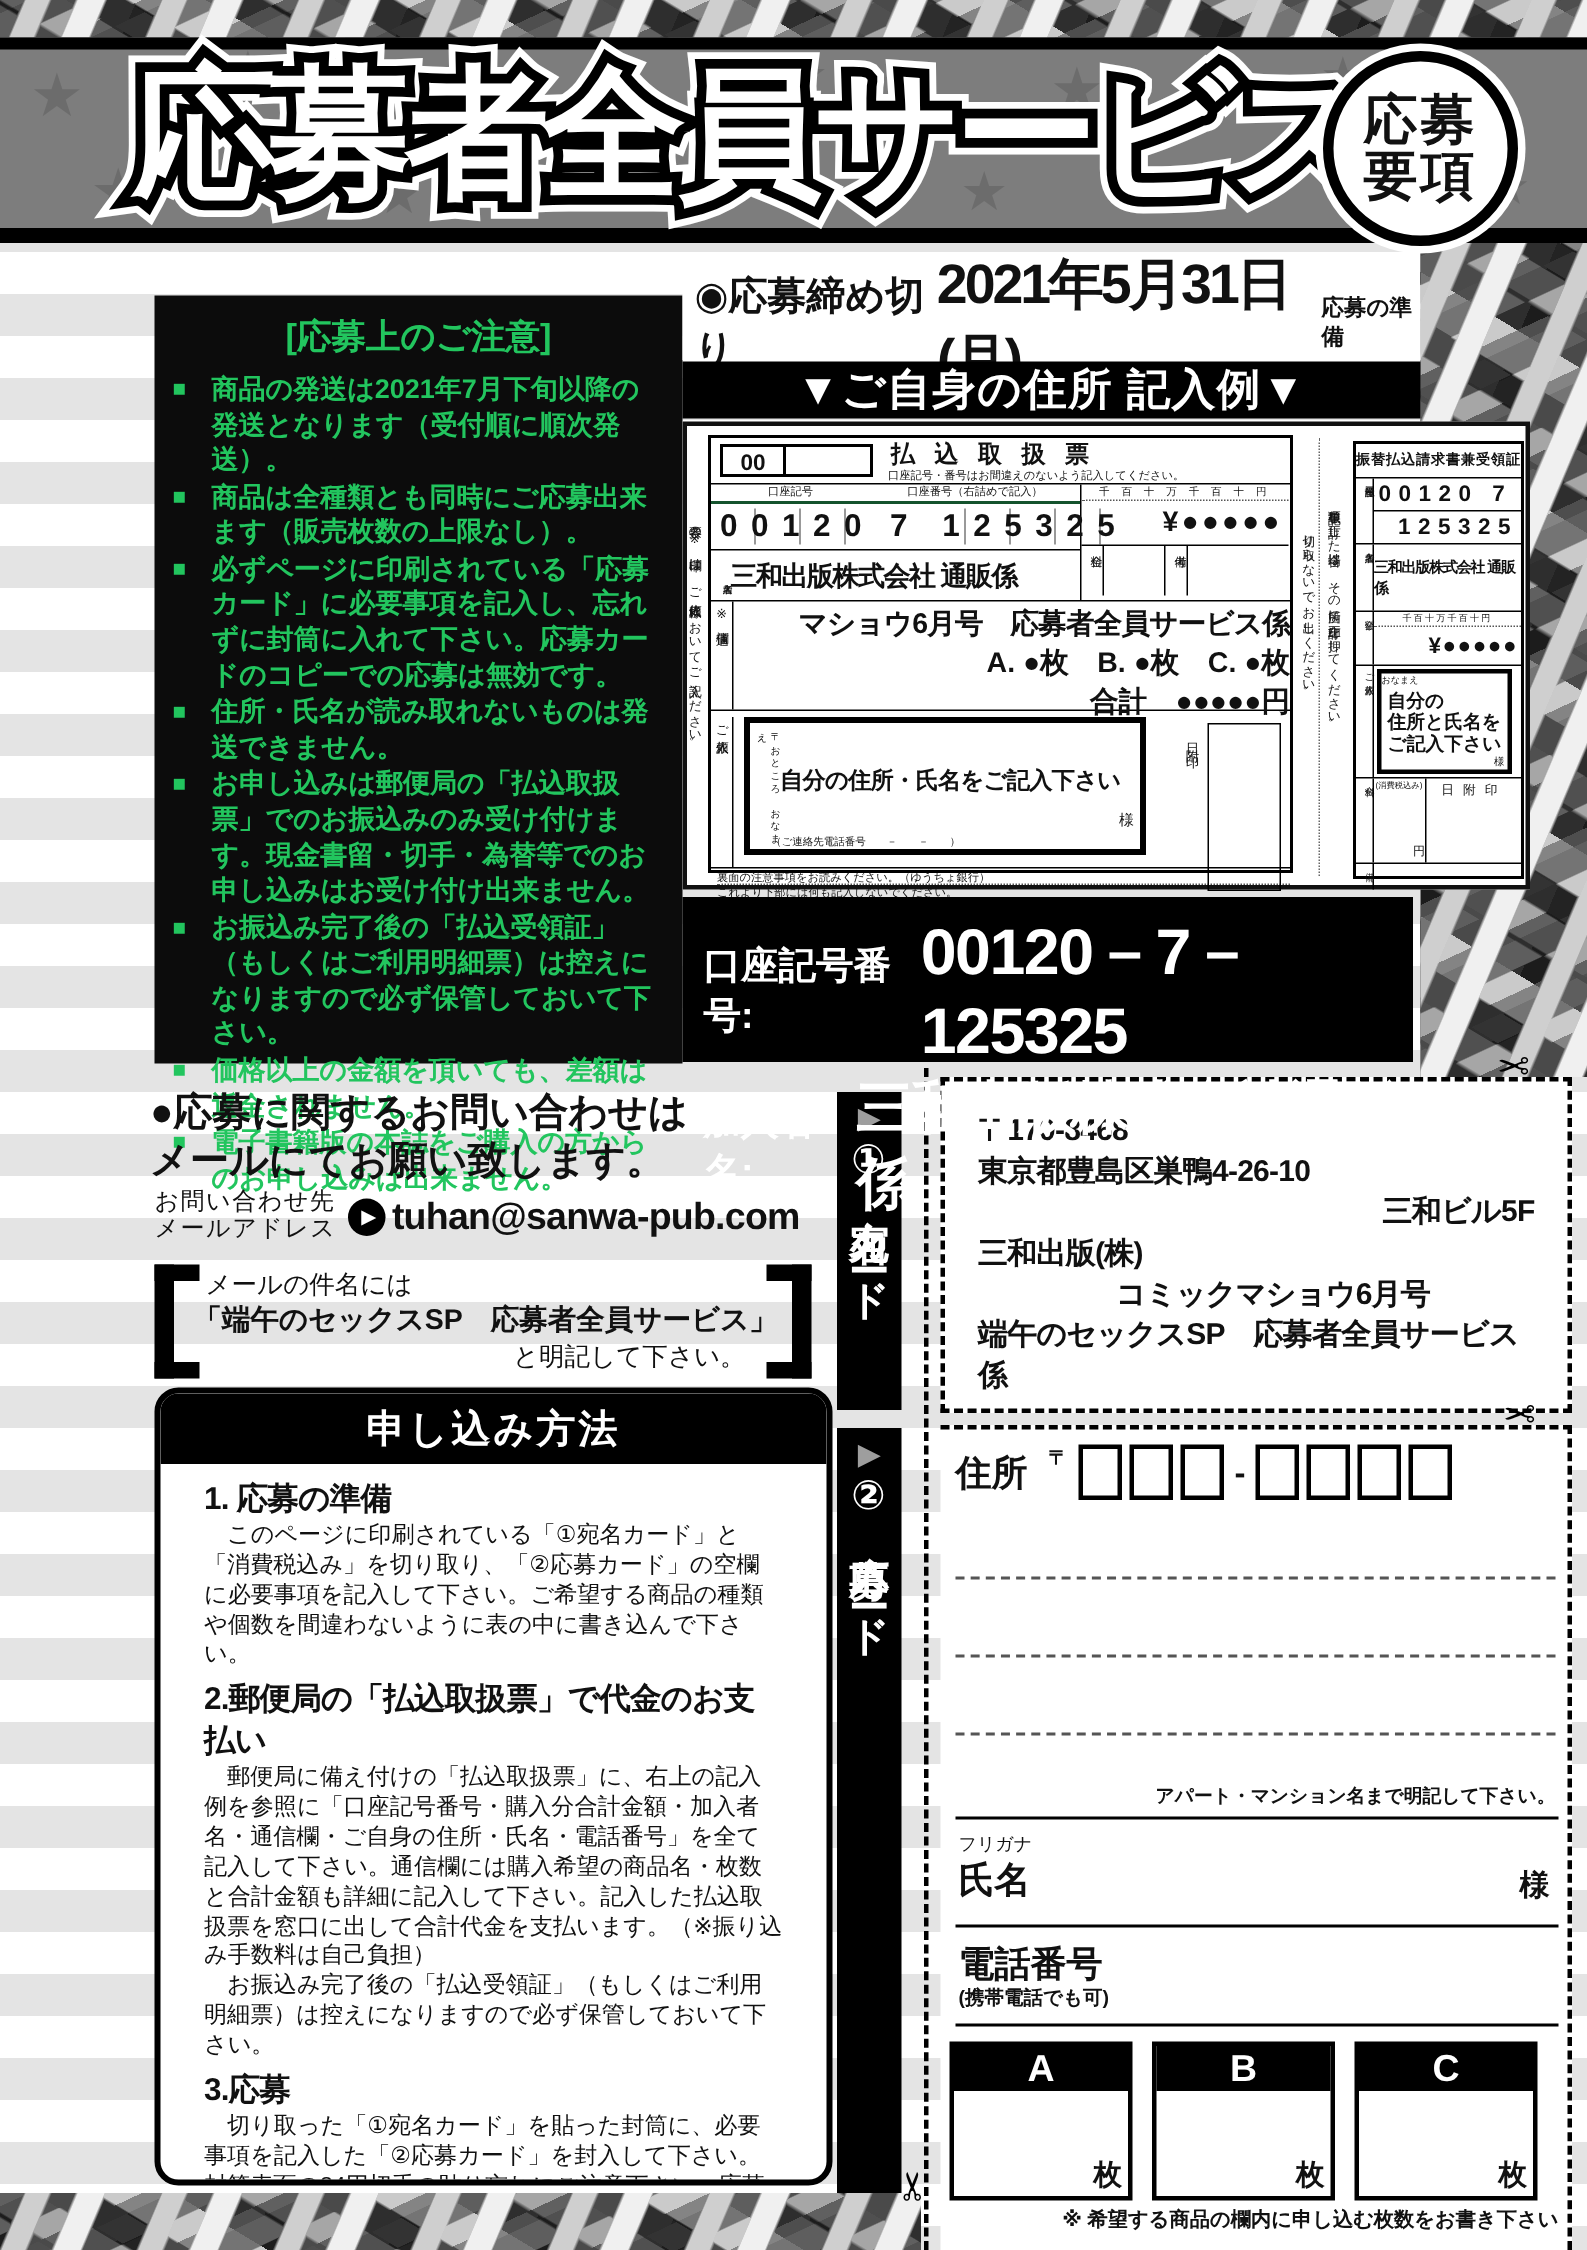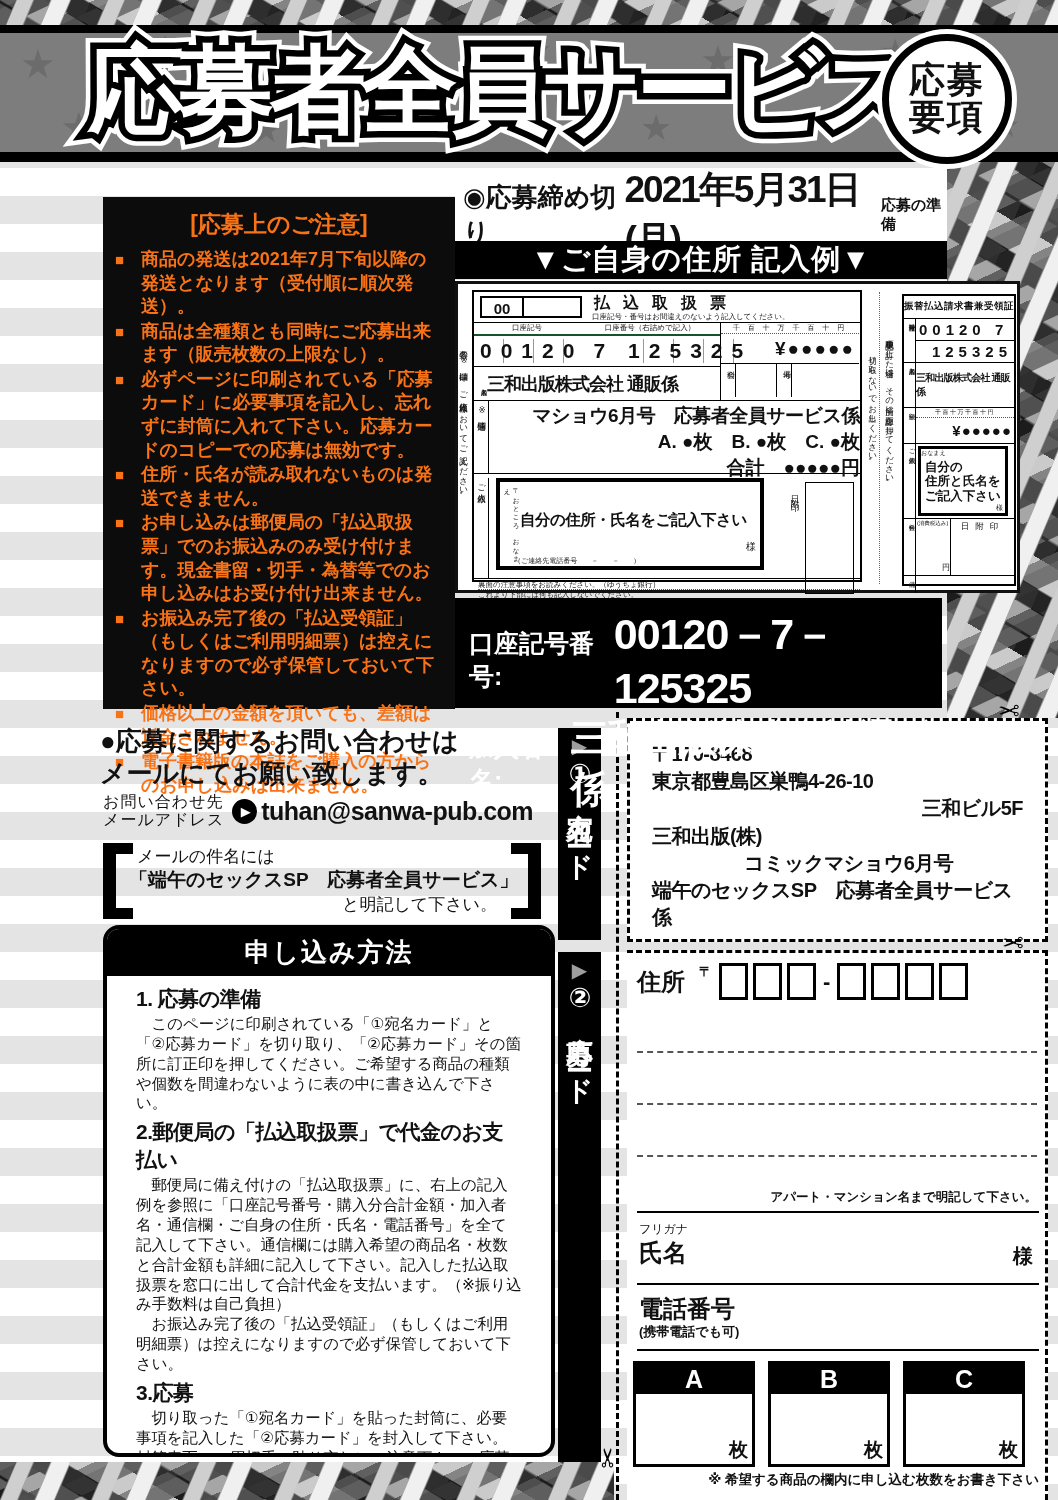--- a/index.html
+++ b/index.html
@@ -29,21 +29,21 @@
   .banner-title span{position:absolute;left:0;top:0;white-space:nowrap;}
   .banner-title .l1{-webkit-text-stroke:22px #fff;color:#fff;}
   .banner-title .l2{-webkit-text-stroke:13px #000;color:#000;}
   .banner-title .l3{color:#fff;position:relative;}
   .badge{position:absolute;right:46px;top:1px;width:116px;height:116px;background:#fff;
     border:7px solid #000;border-radius:50%;box-shadow:0 0 0 5px #fff;
     display:flex;align-items:center;justify-content:center;}
   .badge-text{font-size:36px;font-weight:900;line-height:1.02;text-align:center;letter-spacing:2px;}
 
   
-  .notice{position:absolute;left:103px;top:197px;width:352px;height:512px;background:#0c0c0c;color:#f97316;
+  .notice{position:absolute;left:103px;top:197px;width:352px;height:512px;background:#0c0c0c;color:#22c55e;
     padding:10px 12px;box-sizing:border-box;}
   .notice-head{text-align:center;font-size:23px;font-weight:800;margin:2px 0 8px;}
   .notice-item{display:flex;font-size:18px;line-height:1.31;font-weight:600;margin-bottom:1px;}
   .notice-item .bu{flex:0 0 26px;font-size:15px;padding-top:2px;}
 
   
   .deadline{position:absolute;left:455px;top:190px;width:492px;height:50px;background:#fff;
     display:flex;align-items:center;padding-left:8px;box-sizing:border-box;}
   .dl-label{font-size:26px;font-weight:800;}
   .dl-date{font-size:37px;font-weight:900;letter-spacing:-2px;margin-left:4px;}
@@ -407,21 +407,21 @@
     <div class="bkt r"></div>
     <div class="sn-l1">メールの件名には</div>
     <div class="sn-l2">「端午のセックスSP　応募者全員サービス」</div>
     <div class="sn-l3">と明記して下さい。</div>
   </div>
 
   <div class="method">
     <div class="method-head">申し込み方法</div>
     <div class="method-body">
       <div class="step-title">1. 応募の準備</div>
-      <p class="step-body preline">　このページに印刷されている「①宛名カード」と「②応募カード」を切り取り、「②応募カード」その箇所に訂正印を押してください。ご希望する商品の種類や個数を間違わないように表の中に書き込んで下さい。</p>
+      <p class="step-body preline">　このページに印刷されている「①宛名カード」と「消費税込み」を切り取り、「②応募カード」の空欄に必要事項を記入して下さい。ご希望する商品の種類や個数を間違わないように表の中に書き込んで下さい。</p>
       <div class="step-title">2.郵便局の「払込取扱票」で代金のお支払い</div>
       <p class="step-body preline">　郵便局に備え付けの「払込取扱票」に、右上の記入例を参照に「口座記号番号・購入分合計金額・加入者名・通信欄・ご自身の住所・氏名・電話番号」を全て記入して下さい。通信欄には購入希望の商品名・枚数と合計金額も詳細に記入して下さい。記入した払込取扱票を窓口に出して合計代金を支払います。（※振り込み手数料は自己負担）
 　お振込み完了後の「払込受領証」（もしくはご利用明細票）は控えになりますので必ず保管しておいて下さい。</p>
       <div class="step-title">3.応募</div>
       <p class="step-body preline">　切り取った「①宛名カード」を貼った封筒に、必要事項を記入した「②応募カード」を封入して下さい。封筒表面の84円切手の貼り忘れにご注意下さい。応募の締め切りは2021年5月31日(月)です。（当日消印有効）</p>
       <div class="step-title">4.商品の発送</div>
       <p class="step-body preline">　商品は2021年7月下旬以降に順次発送します。応募者が多数の場合、発送が遅れる場合がありますので何卒ご了承下さい。</p>
     </div>
   </div>
 

